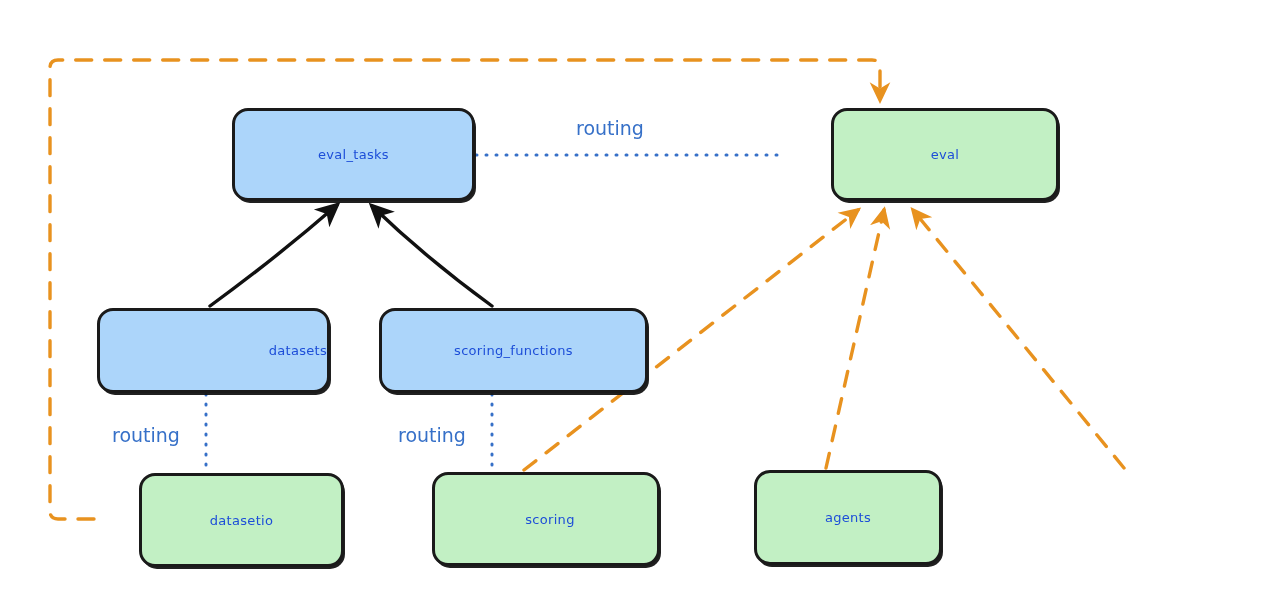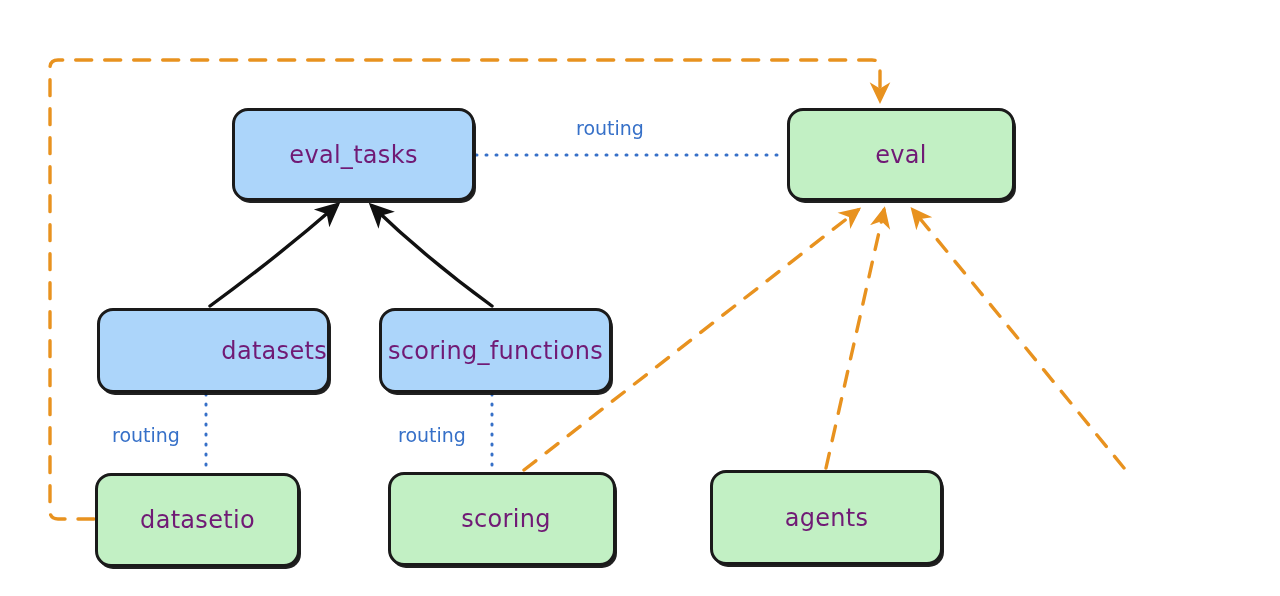--- a/index.html
+++ b/index.html
@@ -36,25 +36,26 @@
     display: flex;
     align-items: center;
     justify-content: center;
     box-shadow: 2px 3px 0 -1px rgba(20,20,20,0.95);
   }
   .node.blue {
     background: #ACD5FA;
   }
   .node.green {
     background: #C2F0C4;
+    margin-left: 44px;
   }
   .node-label {
     font-family: "DejaVu Sans", sans-serif;
-    font-size: 24px;
-    color: #701a75;
+    font-size: 13px;
+    color: #1d4ed8;
     letter-spacing: 0.3px;
     white-space: nowrap;
     user-select: none;
   }
   .edge-label {
     position: absolute;
     font-family: "DejaVu Sans", sans-serif;
     font-size: 19px;
     color: #3670C8;
     white-space: nowrap;
@@ -119,33 +120,33 @@
   </div>
 
   <div class="node green" style="left:787px; top:108px; width:228px; height:93px;">
     <span class="node-label">eval</span>
   </div>
 
   <div class="node blue" style="left:97px; top:308px; width:233px; height:85px;justify-content:flex-end;">
     <span class="node-label">datasets</span>
   </div>
 
-  <div class="node blue" style="left:379px; top:308px; width:233px; height:85px;">
+  <div class="node blue" style="left:379px; top:308px; width:269px; height:85px;">
     <span class="node-label">scoring_functions</span>
   </div>
 
   <div class="node green" style="left:95px; top:473px; width:205px; height:94px;">
     <span class="node-label">datasetio</span>
   </div>
 
   <div class="node green" style="left:388px; top:472px; width:228px; height:94px;padding-left:8px;">
     <span class="node-label">scoring</span>
   </div>
 
-  <div class="node green" style="left:710px; top:470px; width:233px; height:95px;">
+  <div class="node green" style="left:710px; top:470px; width:188px; height:95px;">
     <span class="node-label">agents</span>
   </div>
 
 
   <div class="edge-label" style="left:576px; top:117px;">routing</div>
 
   <div class="edge-label" style="left:112px; top:424px;">routing</div>
 
   <div class="edge-label" style="left:398px; top:424px;">routing</div>
 

